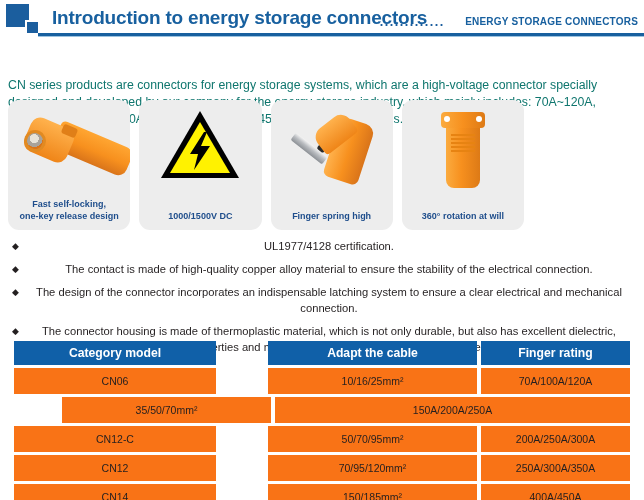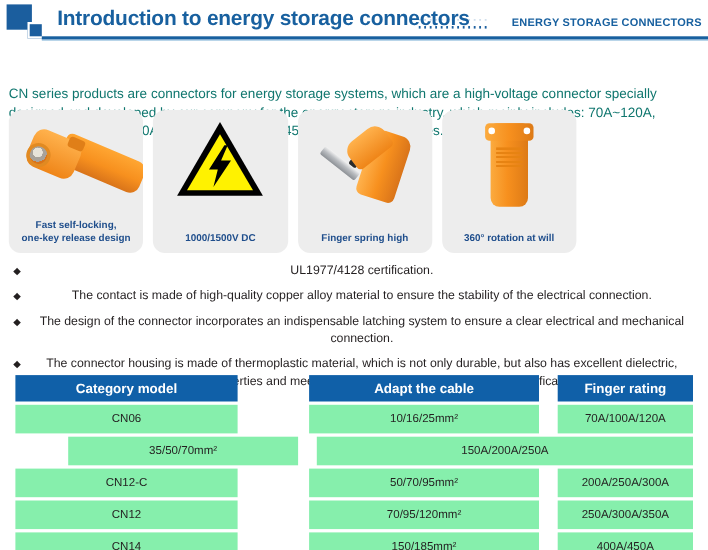--- a/index.html
+++ b/index.html
@@ -158,25 +158,25 @@
     font-size: 11.2px; line-height: 16px; color: #231f20;
   }
   .bullet { display: flex; gap: 5px; margin-bottom: 7px; }
   .bullet-mark { color: #231f20; font-size: 9px; line-height: 16px; flex: 0 0 auto; }
   .bullet-text { flex: 1 1 auto; text-align: center; }
 
   
   .table {
     position: absolute; left: 14px; top: 341px; width: 616px;
   }
-  .trow { display: flex; gap: 17px; margin-bottom: 3px; }
+  .trow { display: flex; gap: 4px; margin-bottom: 3px; }
   .tcell {
     display: flex; align-items: center; justify-content: center;
     height: 26px; font-size: 10.5px; color: #231f20;
-    background: #86efac; text-align: center;
+    background: #f97316; text-align: center;
   }
   .tcell.c-model { flex: 0 0 202px; }
   .tcell.c-cable { flex: 0 0 209px; margin-left: 48px; }
   .tcell.c-rating { flex: 1 1 auto; }
   .thead .tcell {
     background: #1060a8; color: #ffffff; font-weight: 700;
     font-size: 12.2px; height: 24px;
   }
 </style>
 </head>

